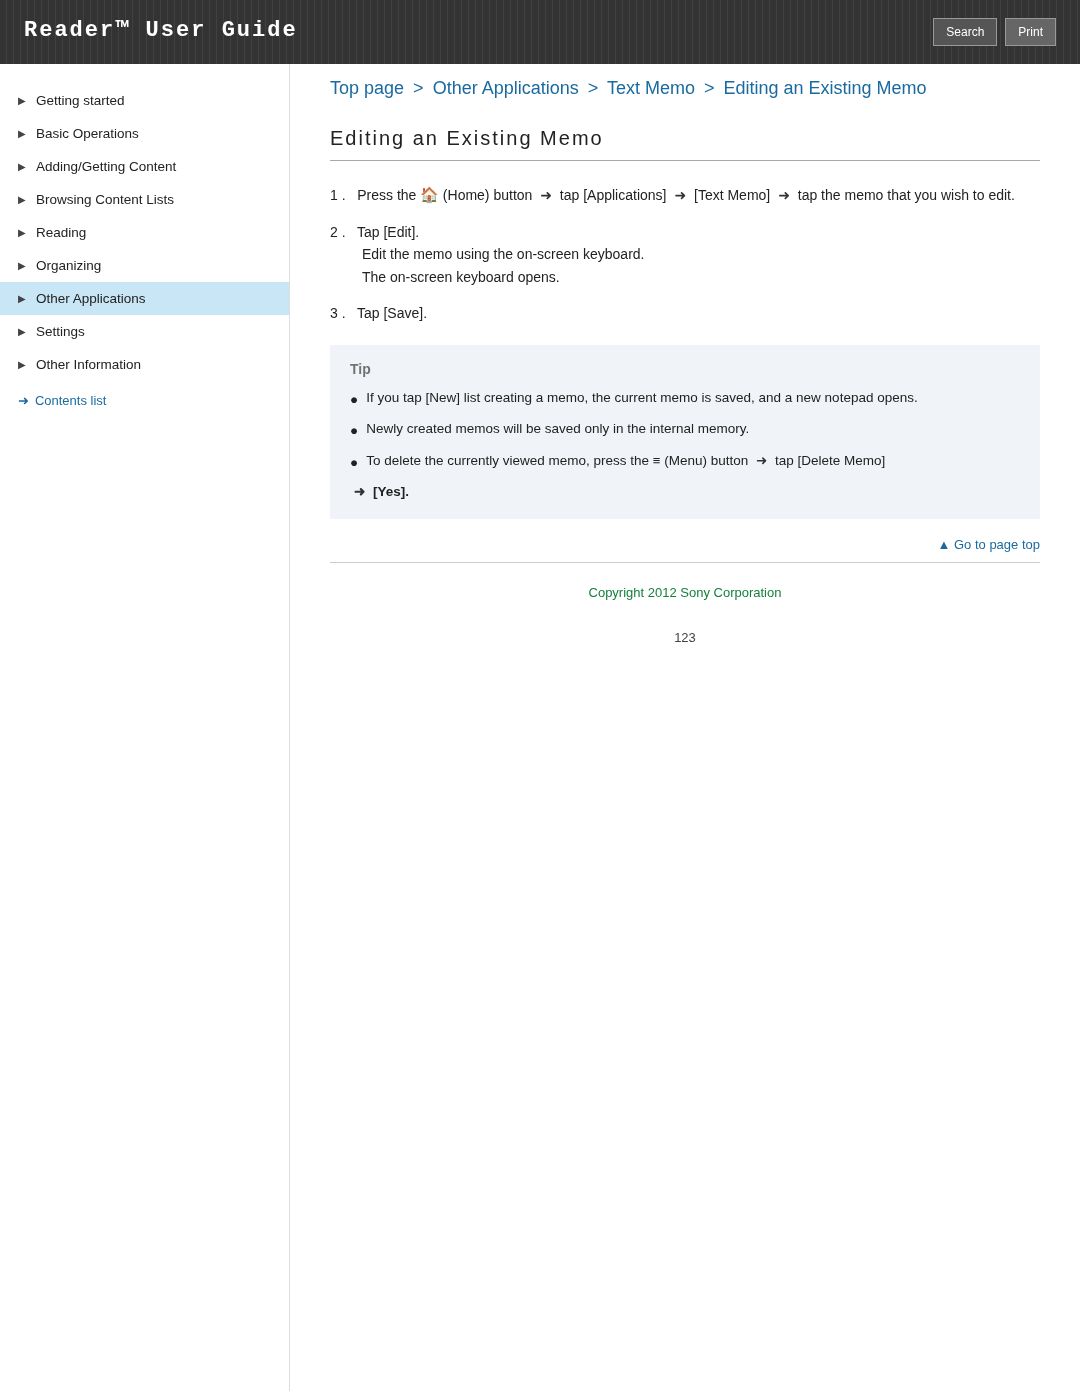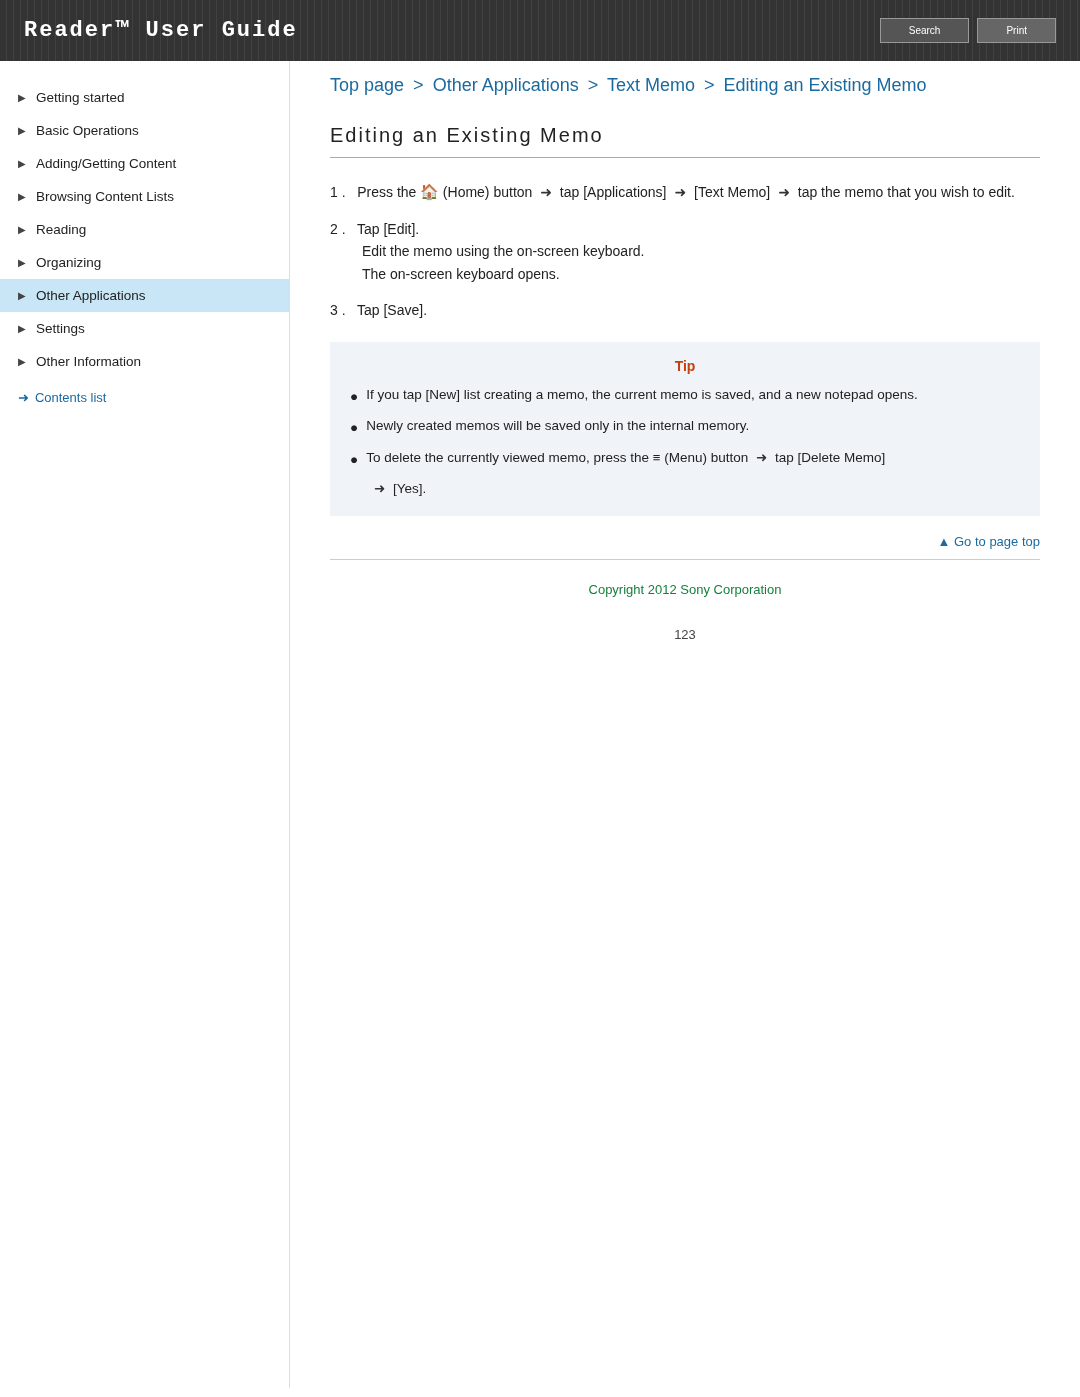--- a/index.html
+++ b/index.html
@@ -34,22 +34,22 @@
       font-weight: bold;
     }
     .header-buttons {
       display: flex;
       gap: 8px;
     }
     .header-btn {
       background: #555;
       color: #fff;
       border: 1px solid #999;
-      padding: 6px 28px;
-      font-size: 10px;
+      padding: 6px 12px;
+      font-size: 12px;
       cursor: pointer;
     }
     .header-btn.print {
       background: #666;
     }
 
     
     .layout {
       display: flex;
       min-height: calc(1397px - 70px);
@@ -157,39 +157,38 @@
     .tip-box {
       background: #f0f4f8;
       border: none;
       padding: 16px 20px;
       margin-top: 10px;
     }
     .tip-title {
       font-size: 14px;
       font-weight: bold;
       margin-bottom: 10px;
-      color: #c2410c;
-      text-align: center;
+      color: #737373;
     }
     .tip-item {
       display: flex;
       align-items: flex-start;
       margin-bottom: 8px;
       font-size: 13.5px;
       line-height: 1.6;
     }
     .tip-bullet {
       margin-right: 8px;
       margin-top: 2px;
       flex-shrink: 0;
     }
     .tip-item-sub {
-      margin-left: 20px;
       font-size: 13.5px;
       line-height: 1.6;
+      font-weight: bold;
     }
 
     
     .go-to-top {
       text-align: right;
       padding: 18px 0 10px 0;
       color: #1a6aa0;
       font-size: 13px;
       cursor: pointer;
     }

